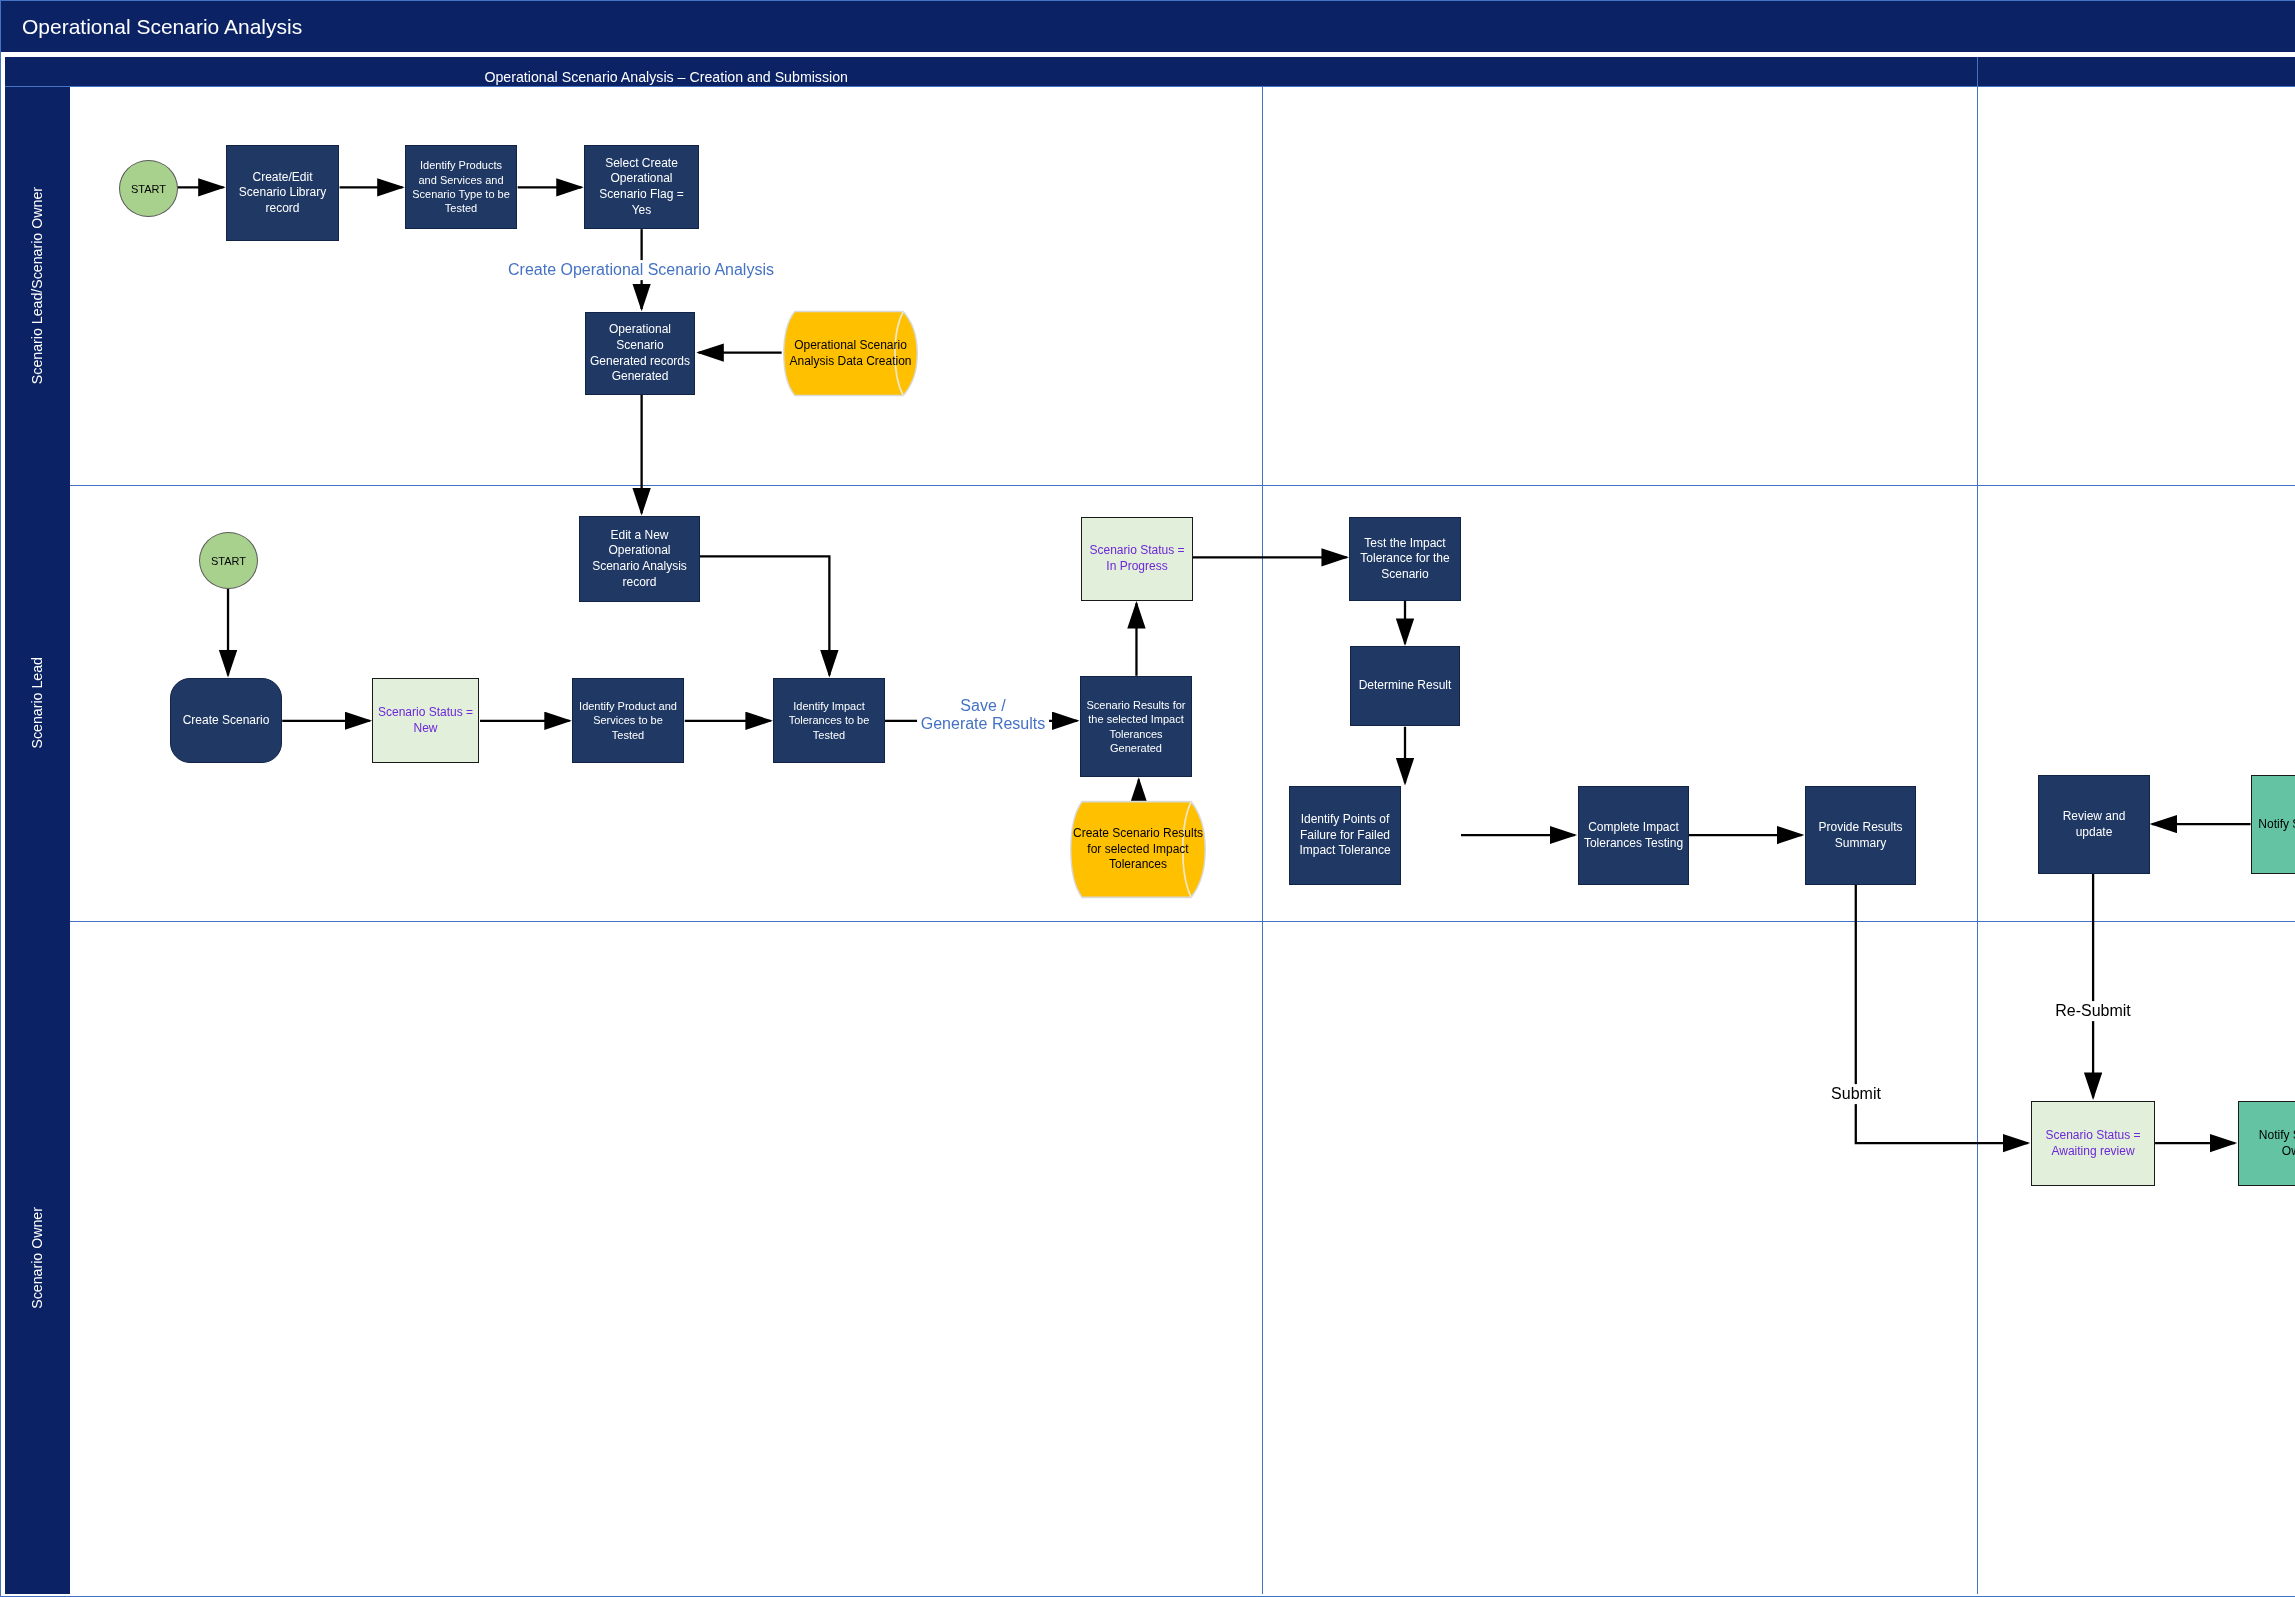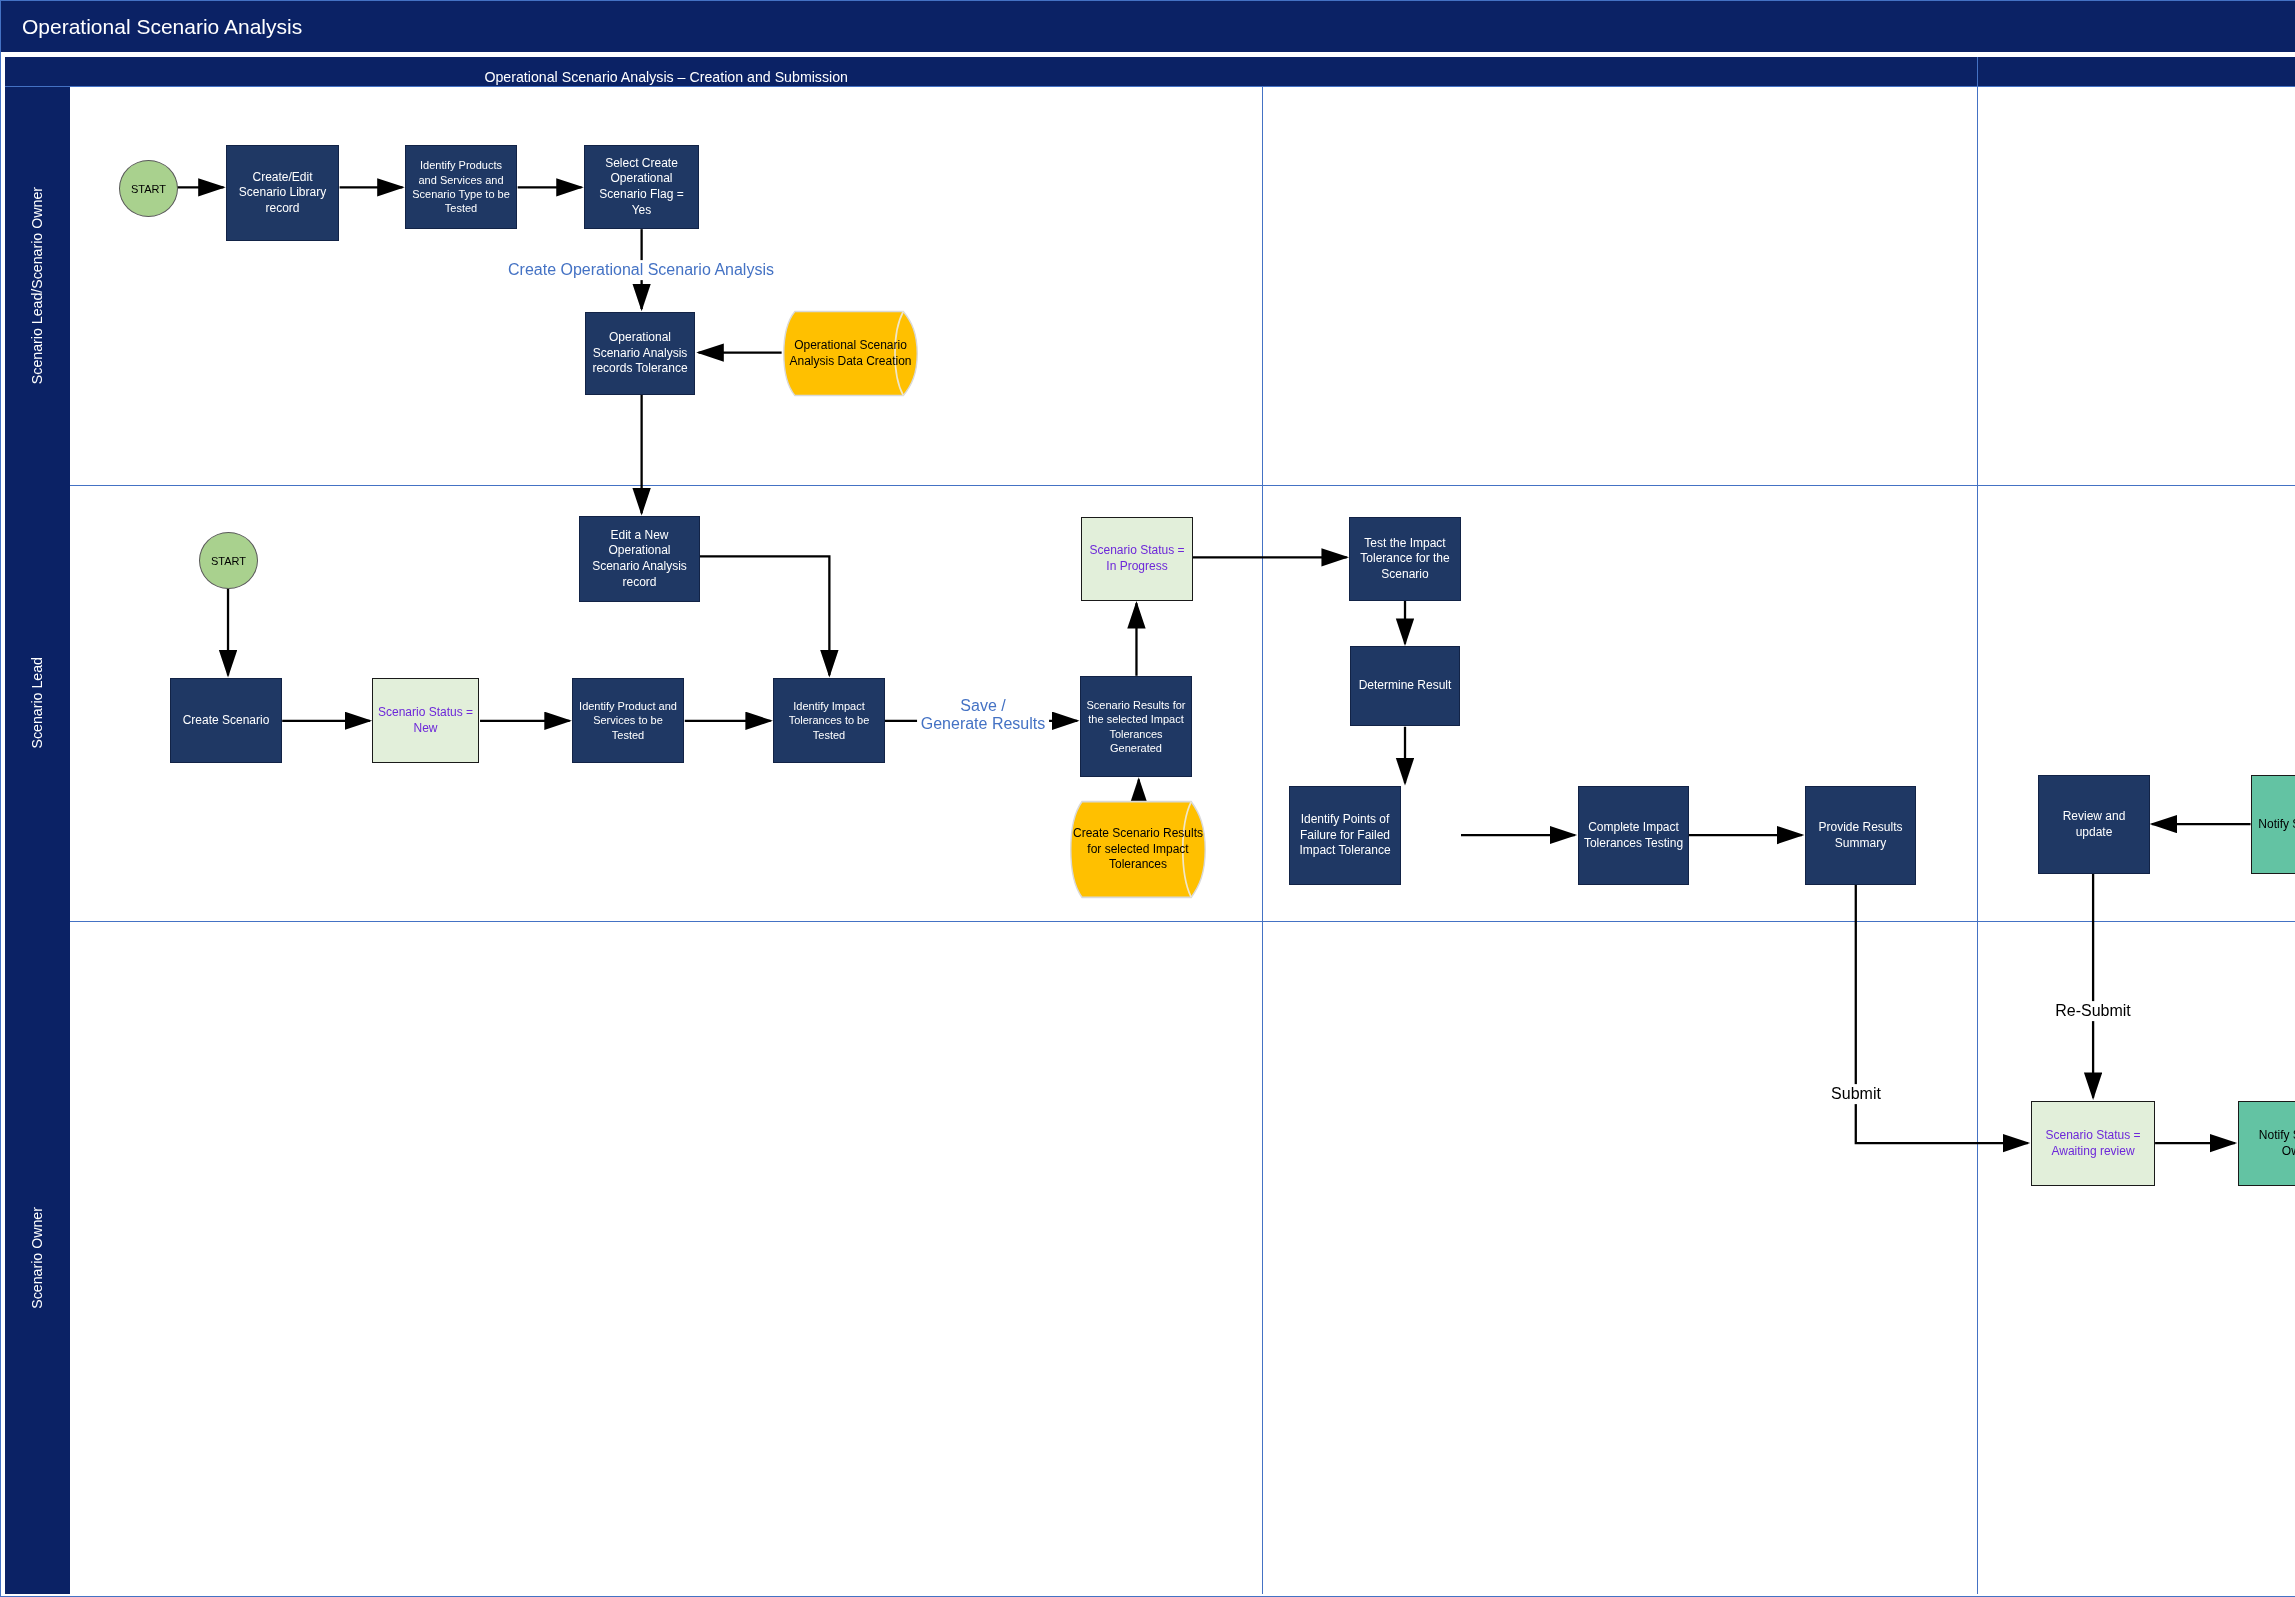--- a/index.html
+++ b/index.html
@@ -121,31 +121,31 @@
       <path d="M6235,2905 H6374" marker-end="url(#mB)"></path>
       <path d="M6620,2905 H7002" marker-end="url(#mB)"></path>
       <path d="M5890,2905 V3078 H6110 V2999"></path>
     </g>
   </svg>
 
   <div class="oval startp" style="left:118px;top:159px;width:57px;height:55px;">START</div>
   <div class="node ua" style="left:225px;top:144px;width:113px;height:96px;">Create/Edit Scenario Library record</div>
   <div class="node ua" style="left:404px;top:144px;width:112px;height:84px;font-size:11px;">Identify Products and Services and Scenario Type to be Tested</div>
   <div class="node ua" style="left:583px;top:144px;width:115px;height:84px;">Select Create Operational Scenario Flag = Yes</div>
-  <div class="node ua" style="left:584px;top:311px;width:110px;height:83px;">Operational Scenario Analysis records Tolerance</div>
+  <div class="node ua" style="left:584px;top:311px;width:110px;height:83px;">Operational Scenario Generated records Generated</div>
   <div class="node df" style="left:780px;top:309px;width:139px;height:87px;">
     <svg class="shape" viewBox="0 0 100 60" preserveAspectRatio="none">
       <path d="M10,1 L88,1 C94,8 98,16 98,30 C98,44 94,52 88,59 L10,59 C4,52 2,42 2,30 C2,18 4,8 10,1 Z" fill="#FFC000" stroke="#d9d9d9" stroke-width="1"></path>
       <path d="M88,1 C84,8 82,18 82,30 C82,42 84,52 88,59" fill="none" stroke="#f0e6c8" stroke-width="1.2"></path>
     </svg>
     <span>Operational Scenario Analysis Data Creation</span>
   </div>
 
   <div class="oval startp" style="left:198px;top:531px;width:57px;height:55px;">START</div>
-  <div class="node ua" style="left:169px;top:677px;width:112px;height:85px;">Create Scenario</div>
+  <div class="node ua" style="left:169px;top:677px;width:112px;height:85px;border-radius:20px;">Create Scenario</div>
   <div class="node rs" style="left:371px;top:677px;width:107px;height:85px;">Scenario Status = New</div>
   <div class="node ua" style="left:571px;top:677px;width:112px;height:85px;font-size:11px;">Identify Product and Services to be Tested</div>
   <div class="node ua" style="left:772px;top:677px;width:112px;height:85px;font-size:11px;">Identify Impact Tolerances to be Tested</div>
   <div class="node ua" style="left:578px;top:515px;width:121px;height:86px;">Edit a New Operational Scenario Analysis record</div>
   <div class="node rs" style="left:1080px;top:516px;width:112px;height:84px;">Scenario Status = In Progress</div>
   <div class="node ua" style="left:1079px;top:675px;width:112px;height:101px;font-size:11px;">Scenario Results for the selected Impact Tolerances Generated</div>
   <div class="node df" style="left:1067px;top:799px;width:140px;height:99px;">
     <svg class="shape" viewBox="0 0 100 60" preserveAspectRatio="none">
       <path d="M10,1 L88,1 C94,8 98,16 98,30 C98,44 94,52 88,59 L10,59 C4,52 2,42 2,30 C2,18 4,8 10,1 Z" fill="#FFC000" stroke="#d9d9d9" stroke-width="1"></path>
       <path d="M88,1 C84,8 82,18 82,30 C82,42 84,52 88,59" fill="none" stroke="#f0e6c8" stroke-width="1.2"></path>

